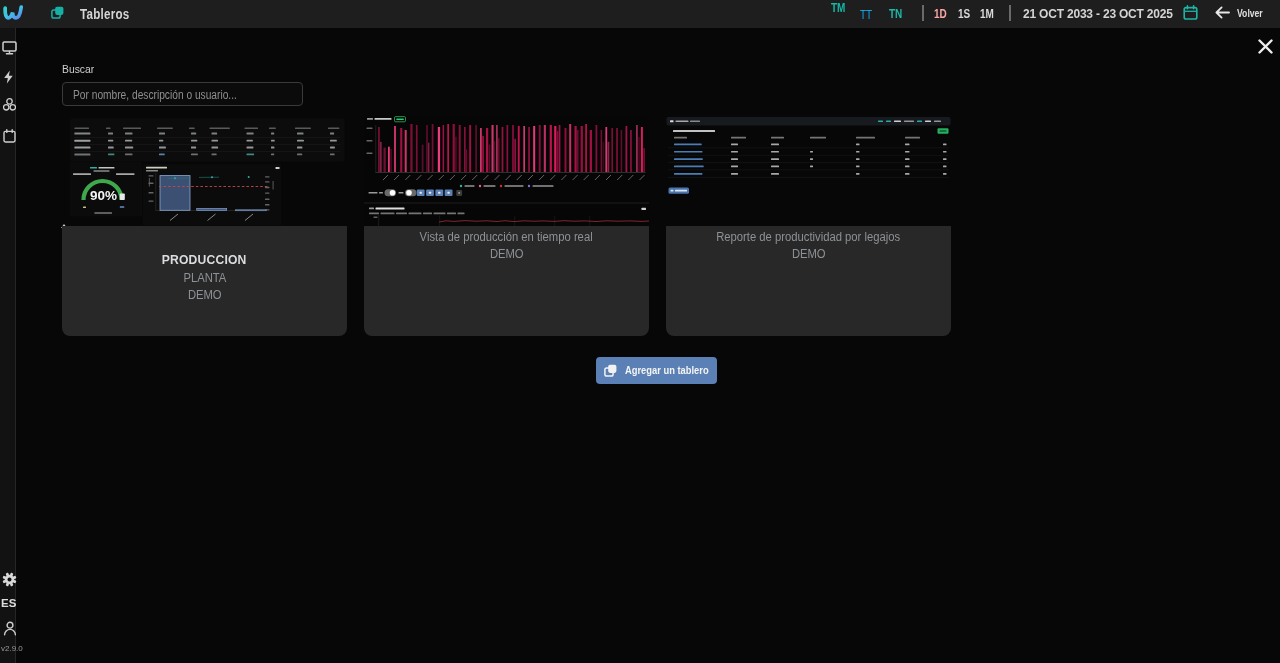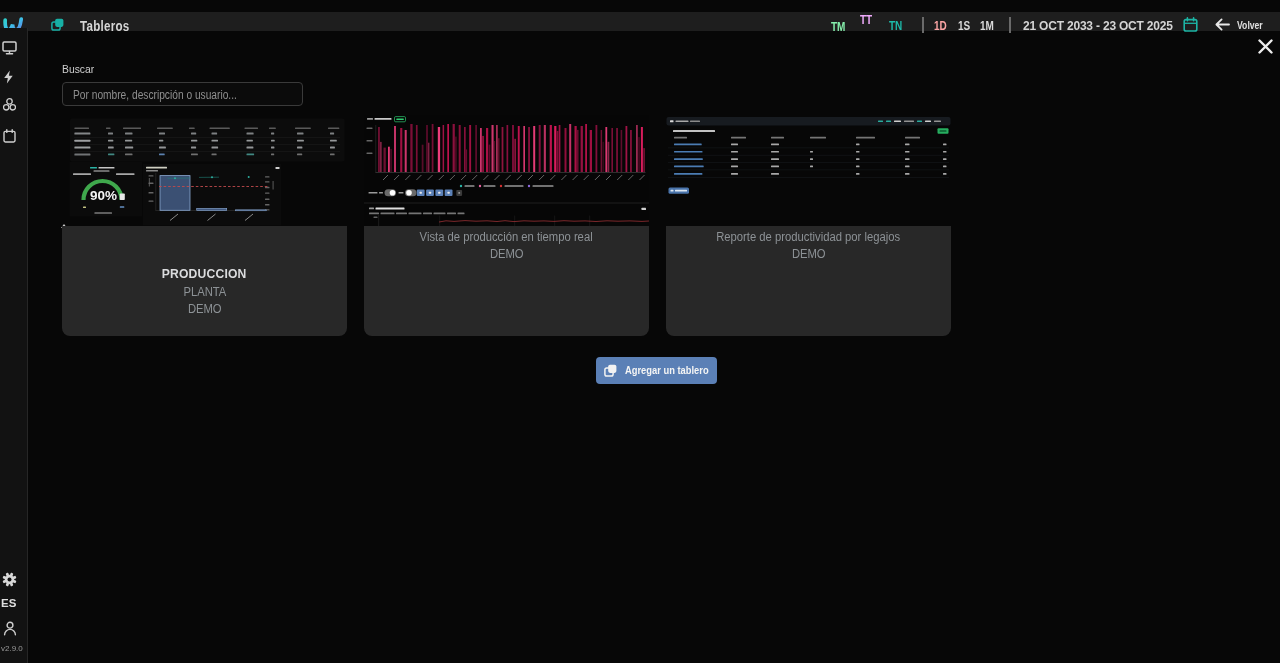--- a/index.html
+++ b/index.html
@@ -1,16 +1,16 @@
 <!DOCTYPE html>
 <html><head><meta charset="utf-8"><style>
 * { margin:0; padding:0; box-sizing:border-box; }
 body { width:1280px; height:663px; background:#070707; font-family:"Liberation Sans", sans-serif; overflow:hidden; position:relative; }
-.topbar { position:absolute; left:0; top:0; width:1280px; height:19px; background:#1e1e1e;margin-top:12px; }
-.sidebar { position:absolute; left:0; top:28px; width:28px; height:635px; background:#121212; border-right:1px solid #262626; }
+.topbar { position:absolute; left:0; top:0; width:1280px; height:28px; background:#1e1e1e; }
+.sidebar { position:absolute; left:0; top:28px; width:16px; height:635px; background:#121212; border-right:1px solid #262626; }
 .abs { position:absolute; }
 .card-body { position:absolute; width:285px; height:110px; top:226px; background:#282828; border-radius:0 0 8px 8px; text-align:center; }
 .ct { font-size:13.5px; font-weight:bold; color:#dbdcde; letter-spacing:0.2px; }
 .ct span, .cs span { display:inline-block; transform:scaleX(0.9); transform-origin:center; white-space:nowrap; }
 .sx8 { display:inline-block; transform:scaleX(0.8); transform-origin:left center; white-space:nowrap; }
 .sx85 { display:inline-block; transform:scaleX(0.85); transform-origin:left center; white-space:nowrap; }
 .sx9 { display:inline-block; transform:scaleX(0.9); transform-origin:left center; white-space:nowrap; }
 .cs { font-size:12.5px; color:#8d9296; }
 </style></head>
 <body>
@@ -23,22 +23,22 @@
           <stop offset="1" stop-color="#5f86e8"></stop>
 </linearGradient>
       </defs>
 <path d="M2.2 4.2 C1.8 10.5 3.2 13.8 5.4 13.8 C7.2 13.8 8.6 11.6 9.6 8.6 C9.8 11.8 10.8 13.9 12.9 13.9 C15.3 13.9 17.3 10.3 18.2 3.2" fill="none" stroke="url(#lg1)" stroke-width="3.7" stroke-linecap="round"></path>
 </svg>
 <svg width="13" height="13" viewBox="0 0 13 13" style="position:absolute;left:51px;top:6px">
 <rect x="0.9" y="3.9" width="8.2" height="8.2" rx="1.8" fill="none" stroke="#17b0a5" stroke-width="1.5"></rect>
 <rect x="4.2" y="0.7" width="8.2" height="8.2" rx="1.8" fill="#17b0a5"></rect>
 </svg>
 <span class="abs" style="left:80px;top:6px;font-size:14.5px;font-weight:bold;color:#d6d6d6;letter-spacing:0.3px"><span class="sx8">Tableros</span></span>
-<span class="abs" style="left:831px;top:8px;font-size:12.5px;font-weight:bold;color:#86efac"><span class="sx8">TM</span></span>
-<span class="abs" style="left:860px;top:1px;font-size:12.5px;font-weight:bold;color:#f0abfc"><span class="sx8">TT</span></span>
+<span class="abs" style="left:831px;top:1px;font-size:12.5px;font-weight:bold;color:#14b8a6"><span class="sx8">TM</span></span>
+<span class="abs" style="left:860px;top:8px;font-size:12.5px;font-weight:normal;color:#0ea5e9"><span class="sx8">TT</span></span>
 <span class="abs" style="left:889px;top:6.5px;font-size:12.5px;font-weight:bold;color:#1db9a9"><span class="sx8">TN</span></span>
 <span class="abs" style="left:922px;top:5px;width:1.5px;height:16px;background:#6a6a6a"></span>
 <span class="abs" style="left:934px;top:6.5px;font-size:12.5px;font-weight:bold;color:#fca5a5"><span class="sx8">1D</span></span>
 <span class="abs" style="left:958px;top:6.5px;font-size:12.5px;font-weight:bold;color:#dadada"><span class="sx8">1S</span></span>
 <span class="abs" style="left:980px;top:6.5px;font-size:12.5px;font-weight:bold;color:#dadada"><span class="sx8">1M</span></span>
 <span class="abs" style="left:1009px;top:5px;width:1.5px;height:16px;background:#6a6a6a"></span>
 <span class="abs" style="left:1023px;top:6.5px;font-size:12px;font-weight:bold;color:#d4d4d4;letter-spacing:-0.2px">21 OCT 2033 - 23 OCT 2025</span>
 <svg width="15" height="15" viewBox="0 0 15 15" style="position:absolute;left:1183px;top:5px">
 <rect x="1.2" y="2.6" width="12.6" height="11.4" rx="1.8" fill="none" stroke="#1db5a5" stroke-width="1.6"></rect>
 <path d="M4.4 0.9 v2.8 M10.6 0.9 v2.8" stroke="#1db5a5" stroke-width="1.6" stroke-linecap="round"></path>
@@ -398,21 +398,21 @@
 <rect x="239.0" y="58.0" width="4.5" height="1.7" rx="0.5" fill="#a8a8a8" fill-opacity="1.0"></rect>
 <rect x="277.0" y="58.0" width="3.5" height="1.7" rx="0.5" fill="#a8a8a8" fill-opacity="1.0"></rect>
 <rect x="2" y="62.0" width="281" height="0.6" fill="#16191d"></rect>
 <rect x="2.5" y="72.5" width="20.5" height="6.2" rx="1.5" fill="#4a74ab"></rect>
 <rect x="4.5" y="74.7" width="3.0" height="1.7" rx="0.5" fill="#dce6f2" fill-opacity="1.0"></rect>
 <rect x="9.0" y="74.7" width="12.0" height="1.7" rx="0.5" fill="#dce6f2" fill-opacity="1.0"></rect>
   </svg>
 <div style="position:absolute;left:60.5px;top:224px;width:0;height:0;border-left:3px solid transparent;border-right:3px solid transparent;border-bottom:4px solid #cfcfcf"></div>
 
 <div class="card-body" style="left:62px">
-  <div class="ct" style="margin-top:40px"><span>PRODUCCION</span></div>
+  <div class="ct" style="margin-top:26px"><span>PRODUCCION</span></div>
   <div class="cs" style="margin-top:3.5px"><span>PLANTA</span></div>
   <div class="cs" style="margin-top:3.5px"><span>DEMO</span></div>
 </div>
 <div class="card-body" style="left:364px">
   <div class="cs" style="margin-top:3.5px"><span>Vista de producción en tiempo real</span></div>
   <div class="cs" style="margin-top:3.5px"><span>DEMO</span></div>
 </div>
 <div class="card-body" style="left:666px">
   <div class="cs" style="margin-top:3.5px"><span>Reporte de productividad por legajos</span></div>
   <div class="cs" style="margin-top:3.5px"><span>DEMO</span></div>

